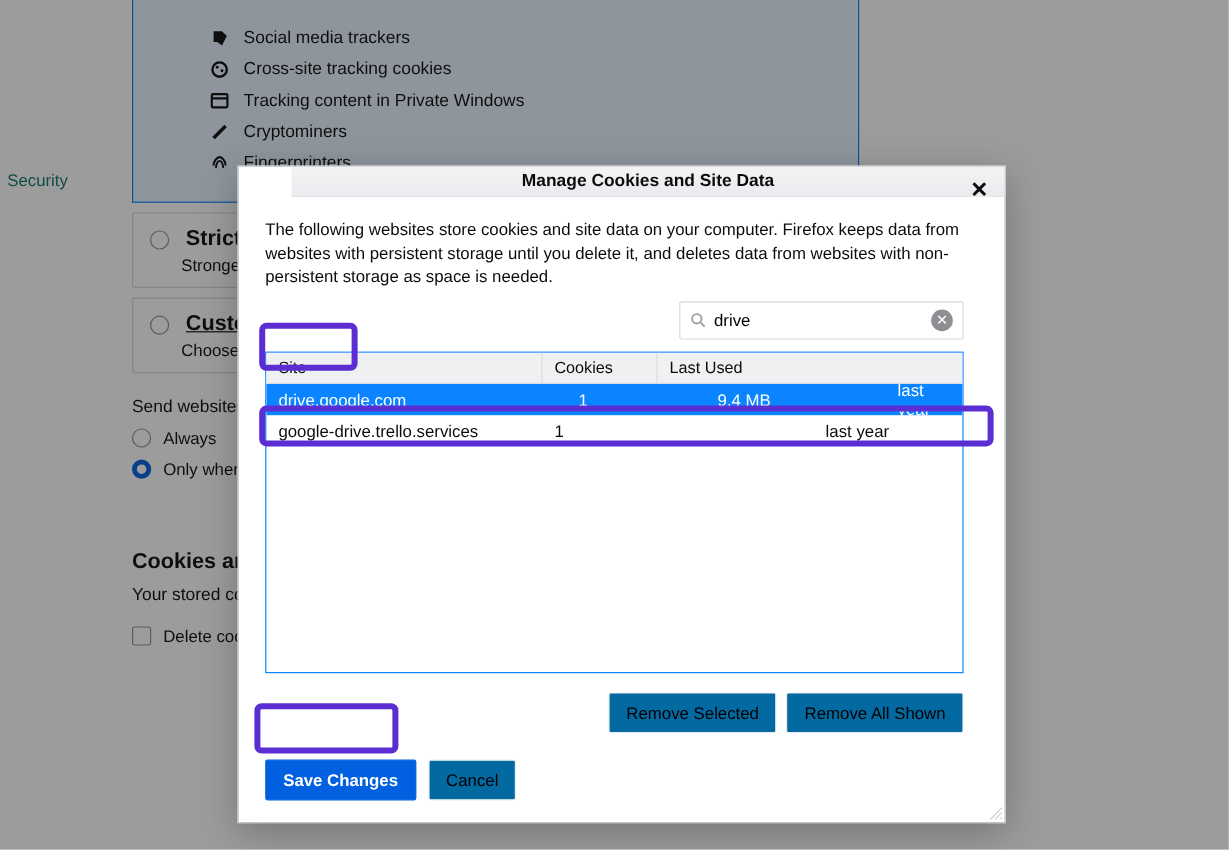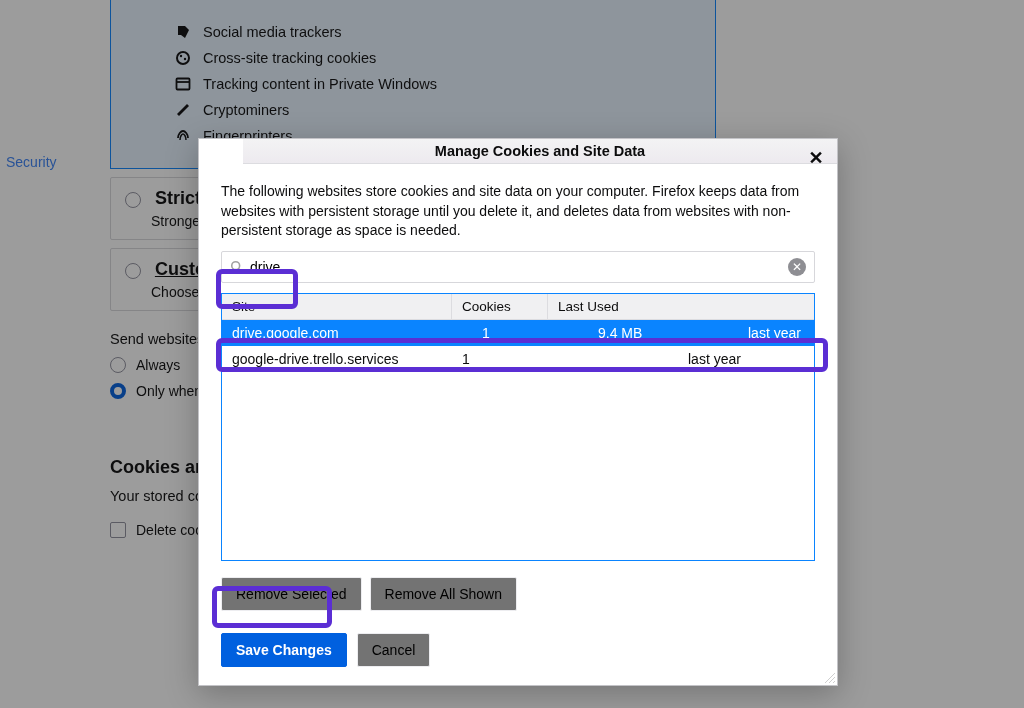--- a/index.html
+++ b/index.html
@@ -12,22 +12,22 @@
     height: 708px;
     overflow: hidden;
     position: relative;
   }
   
   .page-under {
     position: absolute; inset: 0;
     padding-left: 0;
   }
   .sidebar-link {
-    position: absolute; left: 6px; top: 154px;
-    color: #3b82f6; font-size: 14px;
+    position: absolute; left: 6px; top: 142px;
+    color: #0f766e; font-size: 14px;
   }
   .content-area {
     position: absolute;
     left: 110px; top: 0; right: 0; bottom: 0;
   }
   .trackers-box {
     border: 1px solid #0a84ff;
     border-top: none;
     background: #e7f3ff;
     width: 606px;
@@ -96,22 +96,22 @@
     display: flex; align-items: center; justify-content: center;
     position: relative;
     font-weight: 600; font-size: 14.5px; margin-left: 44px;
   }
   .dlg-close {
     position: absolute; right: 10px; top: 8px;
     width: 22px; height: 22px; display:flex;align-items:center;justify-content:center;
     font-size: 18px; cursor: pointer;
   }
   .dlg-body {
-    padding: 18px 22px 12px 22px;
-    flex: 1; display:flex; flex-direction:column;
+    padding: 18px 34px 12px 22px;
+    flex: 1; display:flex; flex-direction:column;align-items:flex-end;
   }
   .dlg-desc { font-size: 14px; line-height: 1.4; }
   .search-wrap {
     margin-top: 10px;
     display:flex; align-items:center;
     border: 1px solid #d7d7db; border-radius: 2px;
     height: 32px; padding: 0 8px;
     position: relative;
   }
   .search-wrap svg { width: 14px; height: 14px; opacity: .55; margin-right: 6px;}
@@ -145,21 +145,21 @@
   .row.selected { background:#0a84ff; color:#fff;gap:20px; }
   .c-site { width: 230px; flex:none;}
   .c-cookies { width: 96px; flex:none;}
   .c-storage { width: 130px; flex:none;}
   .c-last { flex: 1; }
   .sort-arrow { margin-left:auto; font-size:10px; opacity:.6;}
   .dlg-actions-row {
     display:flex; gap:8px; margin-top: 16px;
   }
   .btn {
-    background:#737373; border:1px solid #ededf0;
+    background:#0369a1; border:1px solid #ededf0;
     padding: 8px 14px; font-size:14px; border-radius:2px; cursor:pointer;
   }
   .btn.primary { background:#0060df; border-color:#0060df; color:#fff; font-weight:600;}
   .dlg-footer {
     display:flex; gap:10px;
     padding: 10px 22px 18px 22px;
   }
   .resize-grip{
     position:absolute; right:2px; bottom:2px; width:12px;height:12px;
     opacity:.4;

